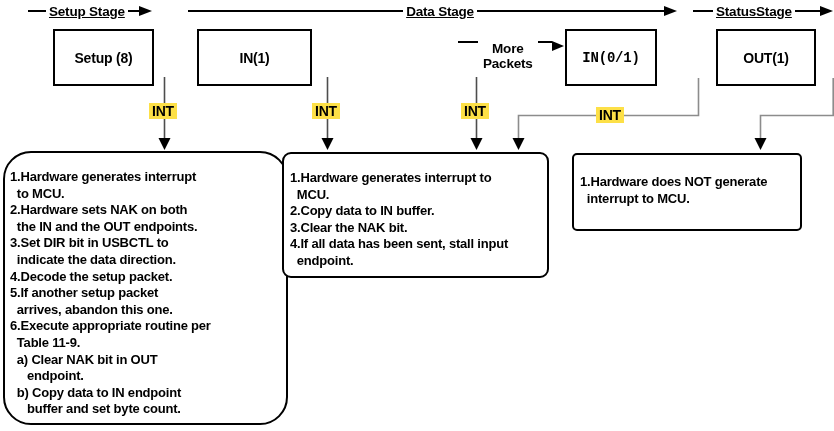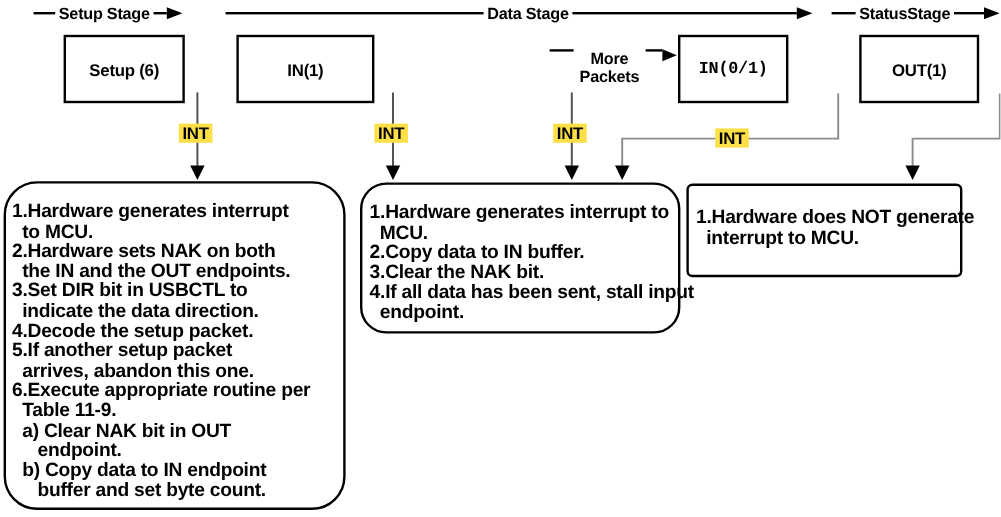--- a/index.html
+++ b/index.html
@@ -3,21 +3,21 @@
 <meta charset="utf-8">
 <style>
   html,body{margin:0;padding:0;background:#fff;}
   .canvas{position:relative;width:834px;height:431px;background:#fff;color:#000;
           font-family:"Liberation Sans",sans-serif;overflow:hidden;}
 
   
   .stage{position:absolute;top:3px;height:16px;display:flex;align-items:center;
          font-weight:700;font-size:13.5px;white-space:nowrap;}
   .sline{height:0;border-top:2px solid #000;}
-  .stext{padding:0 3px;letter-spacing:-0.2px;}
+  .stext{padding:0 3px;letter-spacing:-0.2px;text-decoration:underline;}
   .sarrow{width:0;height:0;border-left:13px solid #000;
           border-top:5.5px solid transparent;border-bottom:5.5px solid transparent;}
 
   
   .pbox{position:absolute;top:29px;height:57px;box-sizing:border-box;border:2.5px solid #000;
         background:#fff;display:flex;align-items:center;justify-content:center;
         font-weight:700;font-size:14px;letter-spacing:-0.2px;}
 
   
   .more{position:absolute;left:458px;top:41px;height:34px;display:flex;
@@ -30,24 +30,24 @@
 
   
   .wires{position:absolute;left:0;top:0;width:834px;height:431px;}
 
   
   .int{position:absolute;background:#fde047;font-weight:700;font-size:14px;
        line-height:16px;padding:0 3px;letter-spacing:-0.2px;}
 
   
   .note{position:absolute;box-sizing:border-box;border:2.5px solid #000;background:#fff;
-        font-weight:700;font-size:16px;line-height:16.6px;letter-spacing:-0.2px;}
+        font-weight:700;font-size:13px;line-height:16.6px;letter-spacing:-0.2px;}
   .note .ln{white-space:pre;}
   .note1{left:3px;top:151px;width:285px;height:274px;border-radius:28px;padding:16px 3px 0 5px;}
-  .note2{left:300px;top:152px;width:267px;height:126px;border-radius:22px;padding:16px 3px 0 6px;}
+  .note2{left:282px;top:152px;width:267px;height:126px;border-radius:9px;padding:16px 3px 0 6px;}
   .note3{left:572px;top:153px;width:230px;height:78px;border-radius:5px;padding:19px 3px 0 6px;}
 </style>
 </head>
 <body>
 
 <div class="canvas">
 
   <div class="stage" style="left:28px;width:124px;">
     <span class="sline" style="width:18px;"></span>
     <span class="stext">Setup Stage</span>
@@ -63,21 +63,21 @@
   </div>
 
   <div class="stage" style="left:693px;width:140px;">
     <span class="sline" style="width:20px;"></span>
     <span class="stext">StatusStage</span>
     <span class="sline" style="flex:1;"></span>
     <span class="sarrow"></span>
   </div>
 
   <div class="pbox" style="left:53px;width:101px;">
-    <span>Setup (6)</span>
+    <span>Setup (8)</span>
   </div>
   <div class="pbox" style="left:197px;width:115px;">
     <span>IN(1)</span>
   </div>
   <div class="pbox" style="left:565px;width:92px;font-family:Liberation Mono, monospace;">
     <span>IN(0/1)</span>
   </div>
   <div class="pbox" style="left:716px;width:100px;">
     <span>OUT(1)</span>
   </div>

